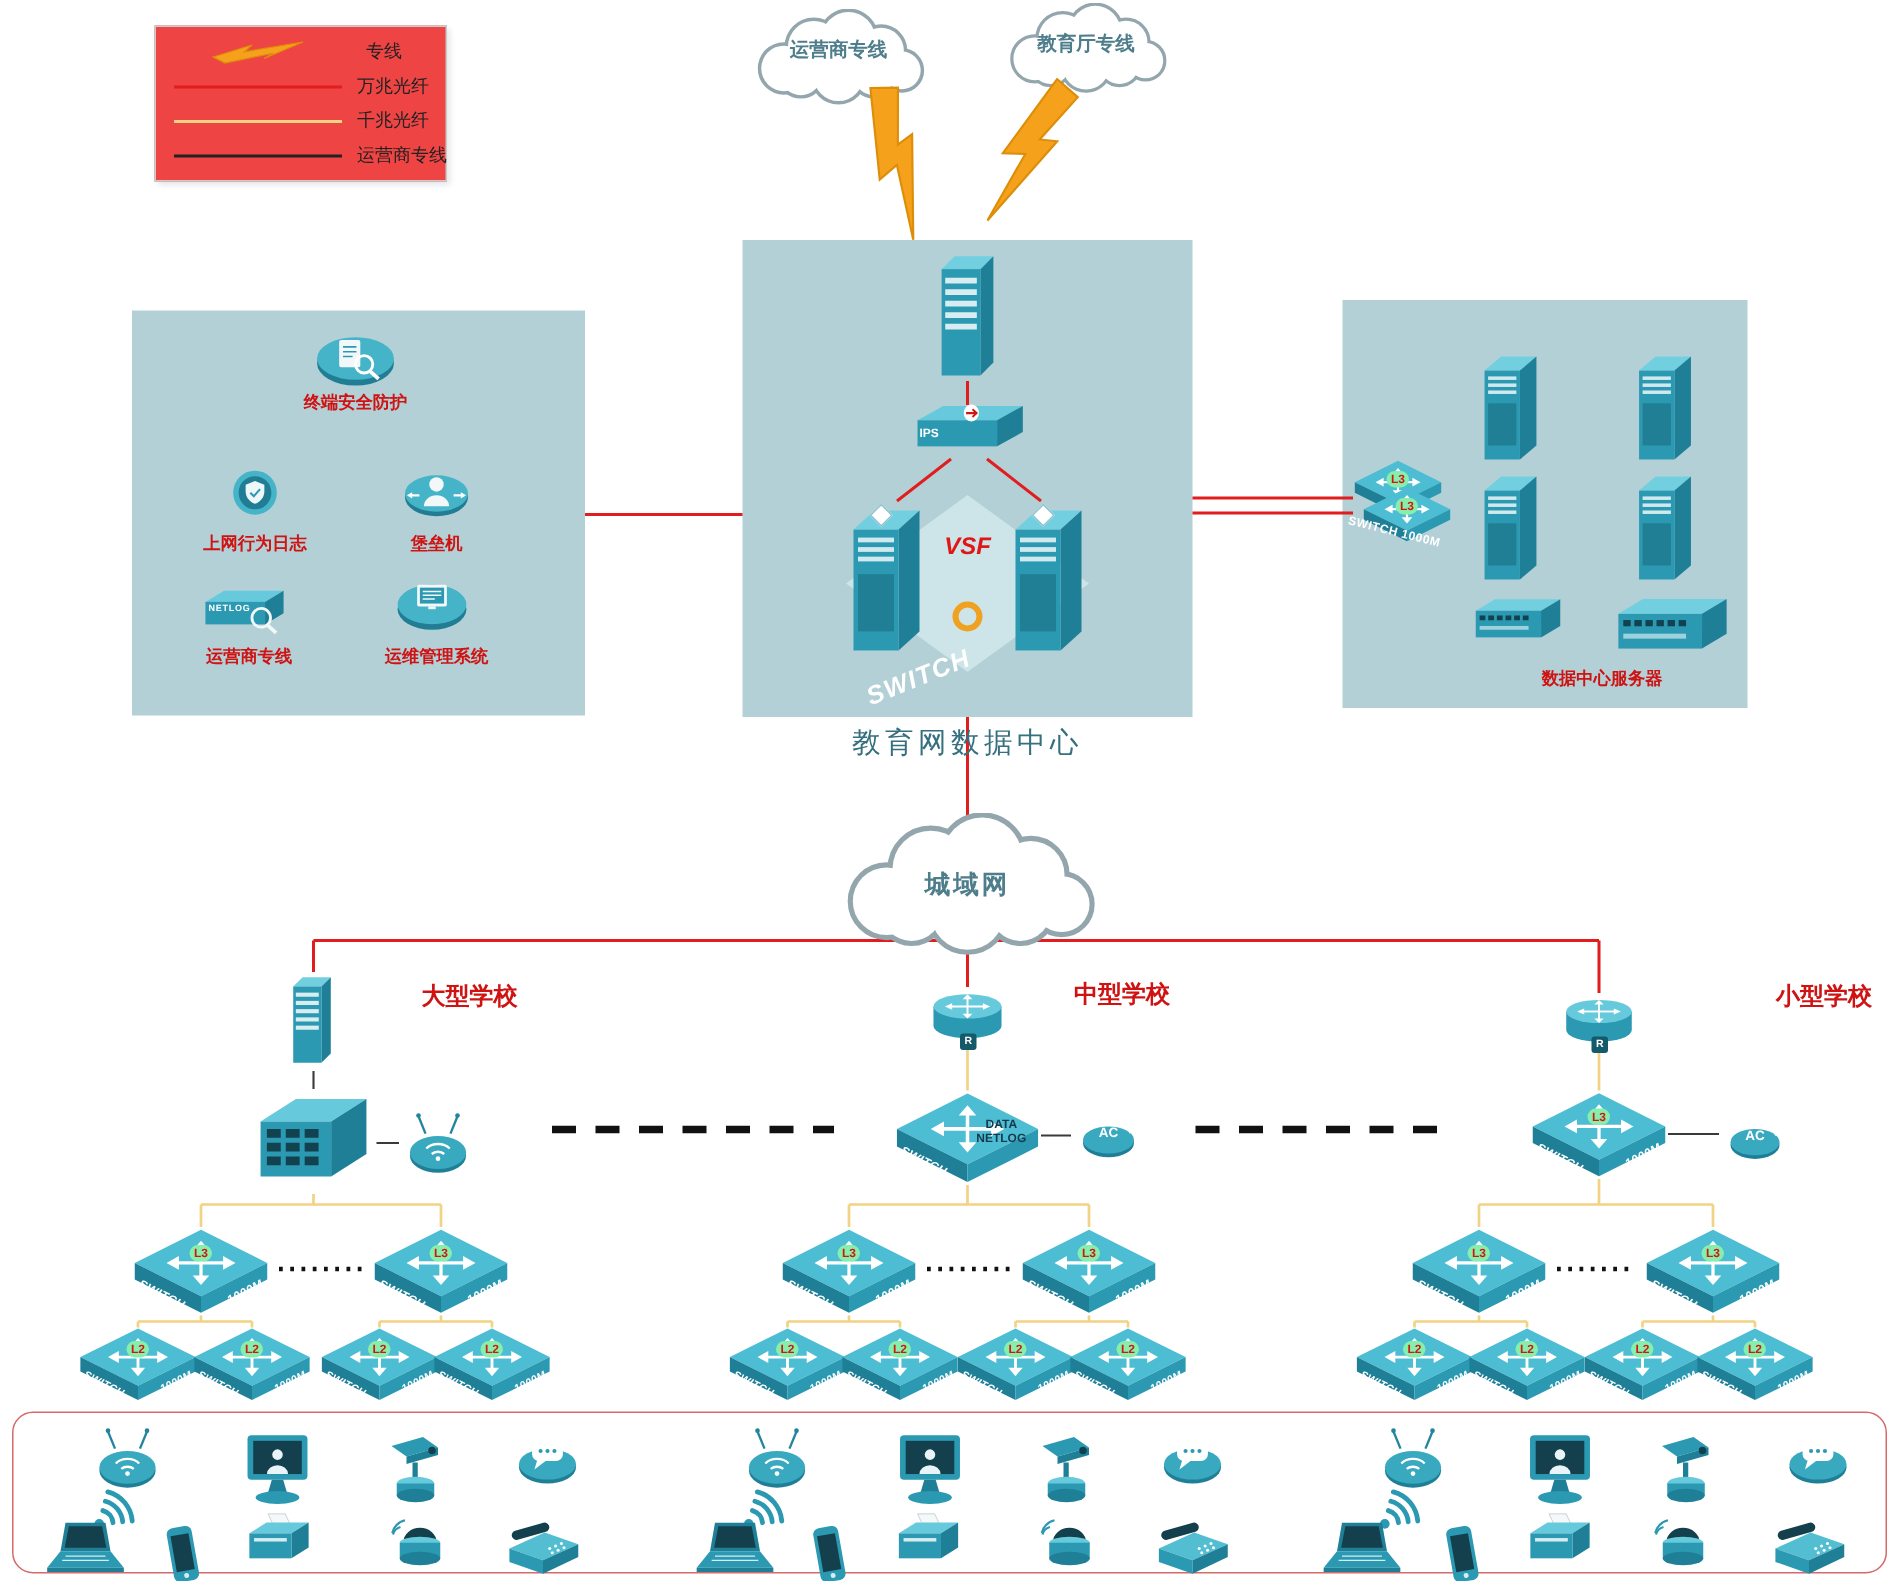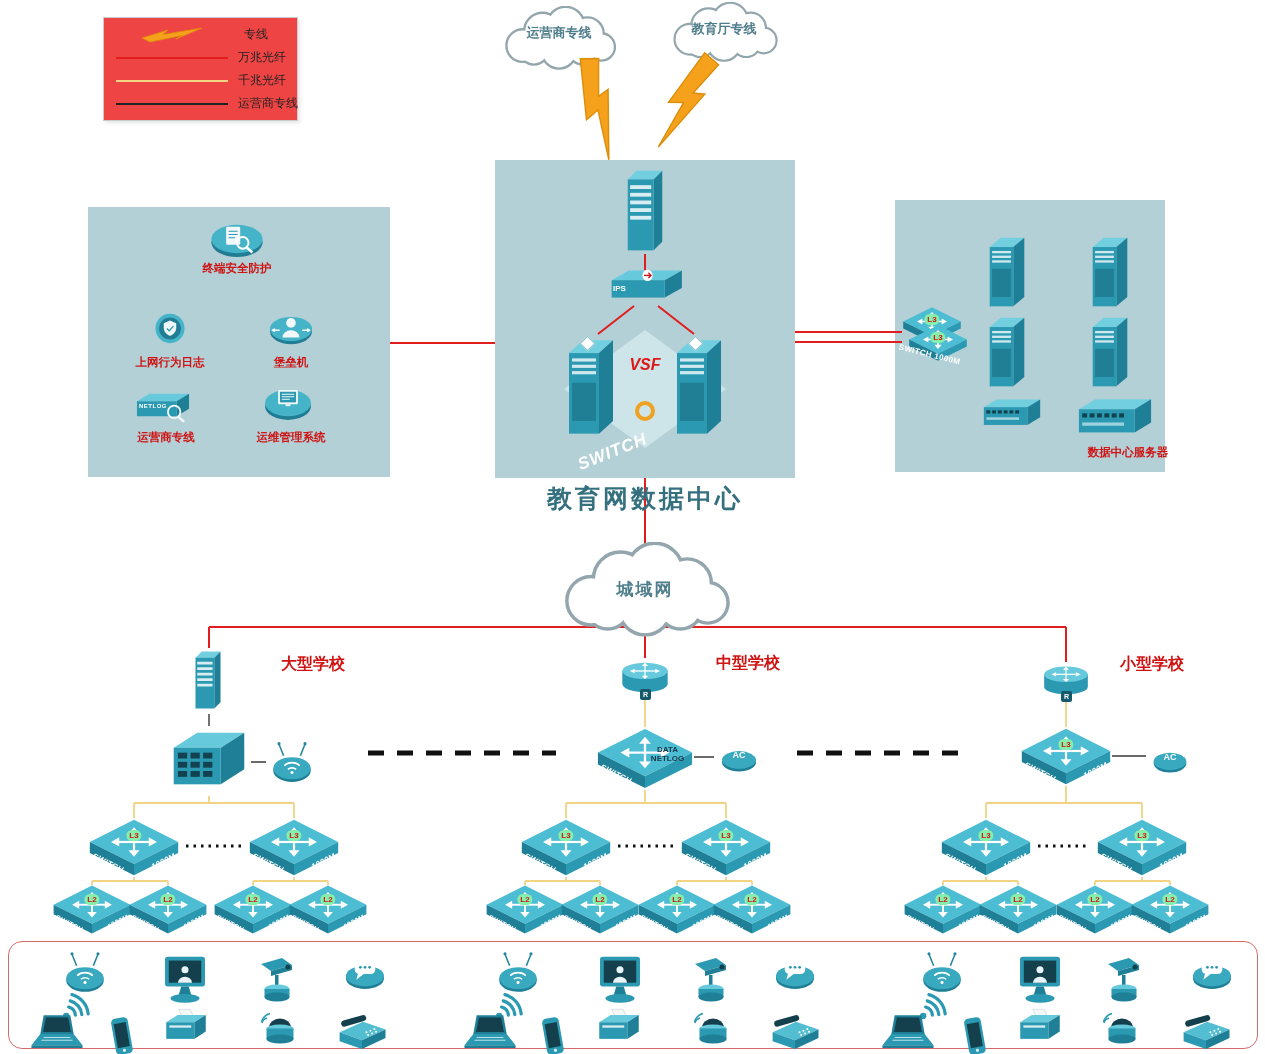--- a/index.html
+++ b/index.html
@@ -7,21 +7,21 @@
           font-family:"Liberation Sans","DejaVu Sans",sans-serif}
   .zone{position:absolute;background:#b2d0d6}
   .wires{position:absolute;left:0;top:0}
   .dev,.ep,.sw{position:absolute}
   .dev>svg,.ep>svg,.sw>svg{display:block;width:100%;height:100%}
   .lbl{position:absolute;transform:translateX(-50%);white-space:nowrap}
   .lbl-red{color:#cf1313;font-weight:bold;font-size:11.5px}
   .lbl-school{color:#cf1313;font-weight:bold;font-size:16px}
   .lbl-cloud{color:#4e7d8b;font-weight:bold;font-size:13px}
   .lbl-man{font-size:17px;letter-spacing:2px}
-  .lbl-title{color:#35707f;font-weight:bold;font-size:25px;letter-spacing:3px}
+  .lbl-title{color:#35707f;font-weight:normal;font-size:19px;letter-spacing:3px}
   .vsf{color:#e01717;font:italic bold 16px "Liberation Sans",sans-serif}
   .bigsw{position:absolute;color:#fff;font:italic bold 17px "Liberation Sans",sans-serif;
          transform:rotate(-22deg);letter-spacing:1px;white-space:nowrap}
   .swlbl{position:absolute;color:#fff;font:bold 8px "Liberation Sans",sans-serif;
          transform:rotate(14deg);white-space:nowrap;letter-spacing:.4px}
   .wL{position:absolute;left:5%;top:56%;font:italic bold 8px "Liberation Sans",sans-serif;color:#fff;
       transform:rotate(27deg);transform-origin:0 50%;white-space:nowrap;letter-spacing:.3px}
   .wR{position:absolute;right:5%;top:56%;font:italic bold 8px "Liberation Sans",sans-serif;color:#fff;
       transform:rotate(-27deg);transform-origin:100% 50%;white-space:nowrap;letter-spacing:.3px}
   .sw-sm .wL,.sw-sm .wR{font-size:7px}
@@ -497,21 +497,21 @@
   <div class="dev" style="left:980px;top:397px;width:64px;height:33px">
       <svg viewBox="0 0 100 52" preserveAspectRatio="none">
         <use href="#sym-rack"></use>
       </svg>
     </div>
   <div class="dev" style="left:1074px;top:396px;width:82px;height:43px">
       <svg viewBox="0 0 100 52" preserveAspectRatio="none">
         <use href="#sym-rack"></use>
       </svg>
     </div>
-  <span class="lbl lbl-red" style="left:1128px;top:445px">数据中心服务器</span>
+  <span class="lbl lbl-red" style="left:1068px;top:445px">数据中心服务器</span>
 
   <span class="lbl lbl-school" style="left:313px;top:654px">大型学校</span>
   <div class="dev" style="left:192px;top:648px;width:32px;height:66px">
       <svg viewBox="0 0 46 96" preserveAspectRatio="none">
         <use href="#sym-firewall"></use>
       </svg>
     </div>
   <div class="dev" style="left:167px;top:726px;width:84px;height:70px">
       <svg viewBox="0 0 100 84" preserveAspectRatio="none">
         <use href="#sym-nas"></use>
@@ -539,21 +539,21 @@
       <span>DATA</span><br><span>NETLOG</span>
     </span>
   </div>
   <div class="dev" style="left:714px;top:740px;width:50px;height:35px">
     <svg viewBox="0 0 100 70" preserveAspectRatio="none">
         <use href="#sym-ac"></use>
       </svg>
     <span class="acw">AC</span>
   </div>
 
-  <span class="lbl lbl-school" style="left:1152px;top:654px">小型学校</span>
+  <span class="lbl lbl-school" style="left:1216px;top:654px">小型学校</span>
   <div class="dev" style="left:1040px;top:662px;width:52px;height:38px">
     <svg viewBox="0 0 100 74" preserveAspectRatio="none">
         <use href="#sym-router"></use>
       </svg>
     <span class="rbadge" style="left:21px;top:29px">R</span>
   </div>
   <div class="sw" style="left:1020px;top:727px;width:92px;height:59px">
     <svg viewBox="0 0 100 64" preserveAspectRatio="none">
         <use href="#sym-switch"></use>
       </svg>

